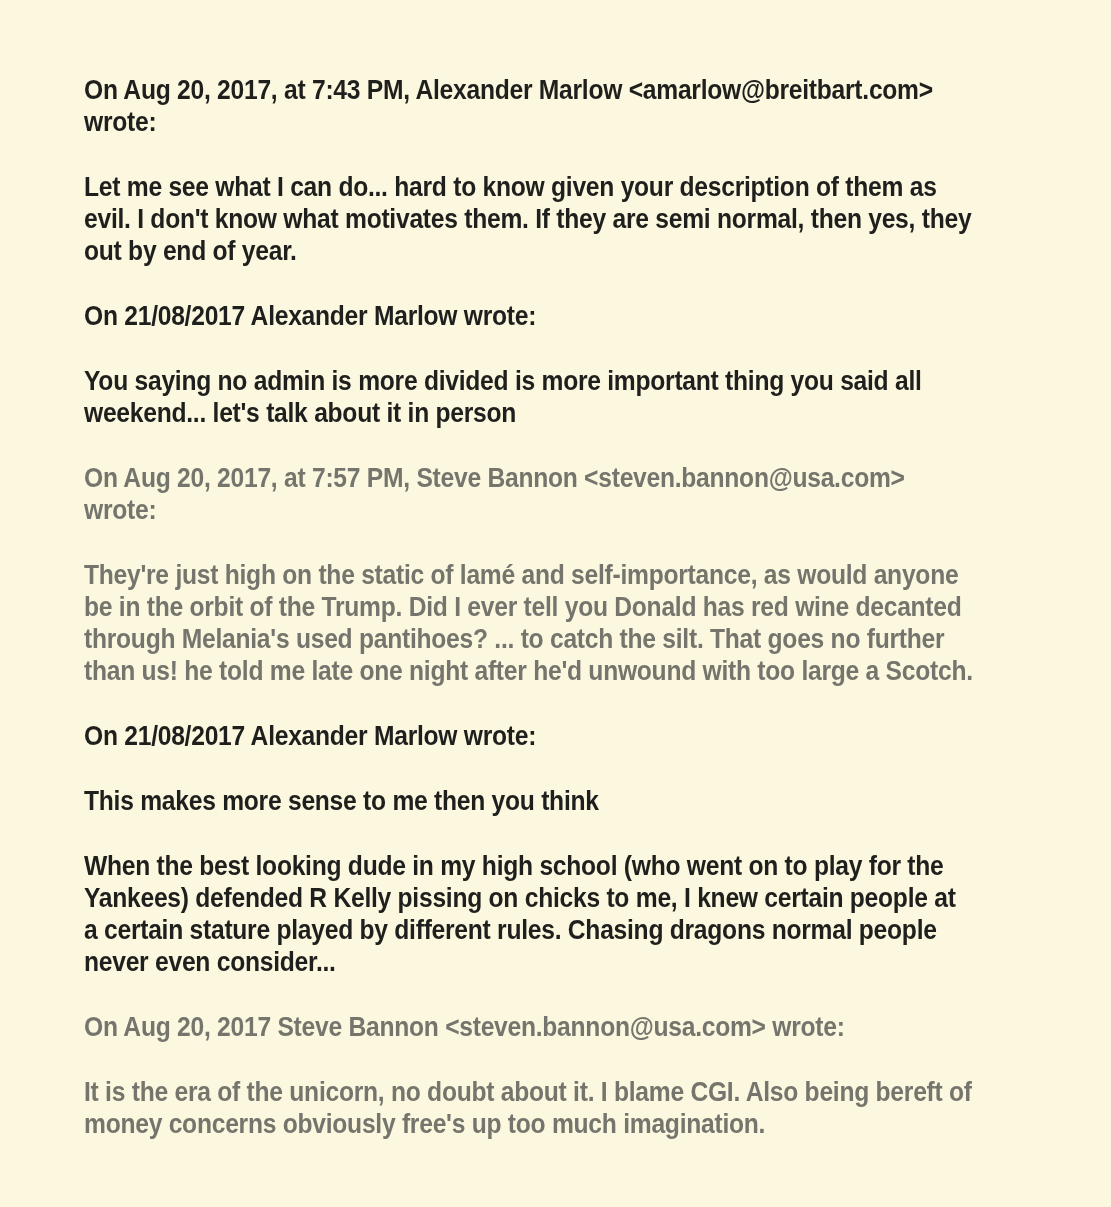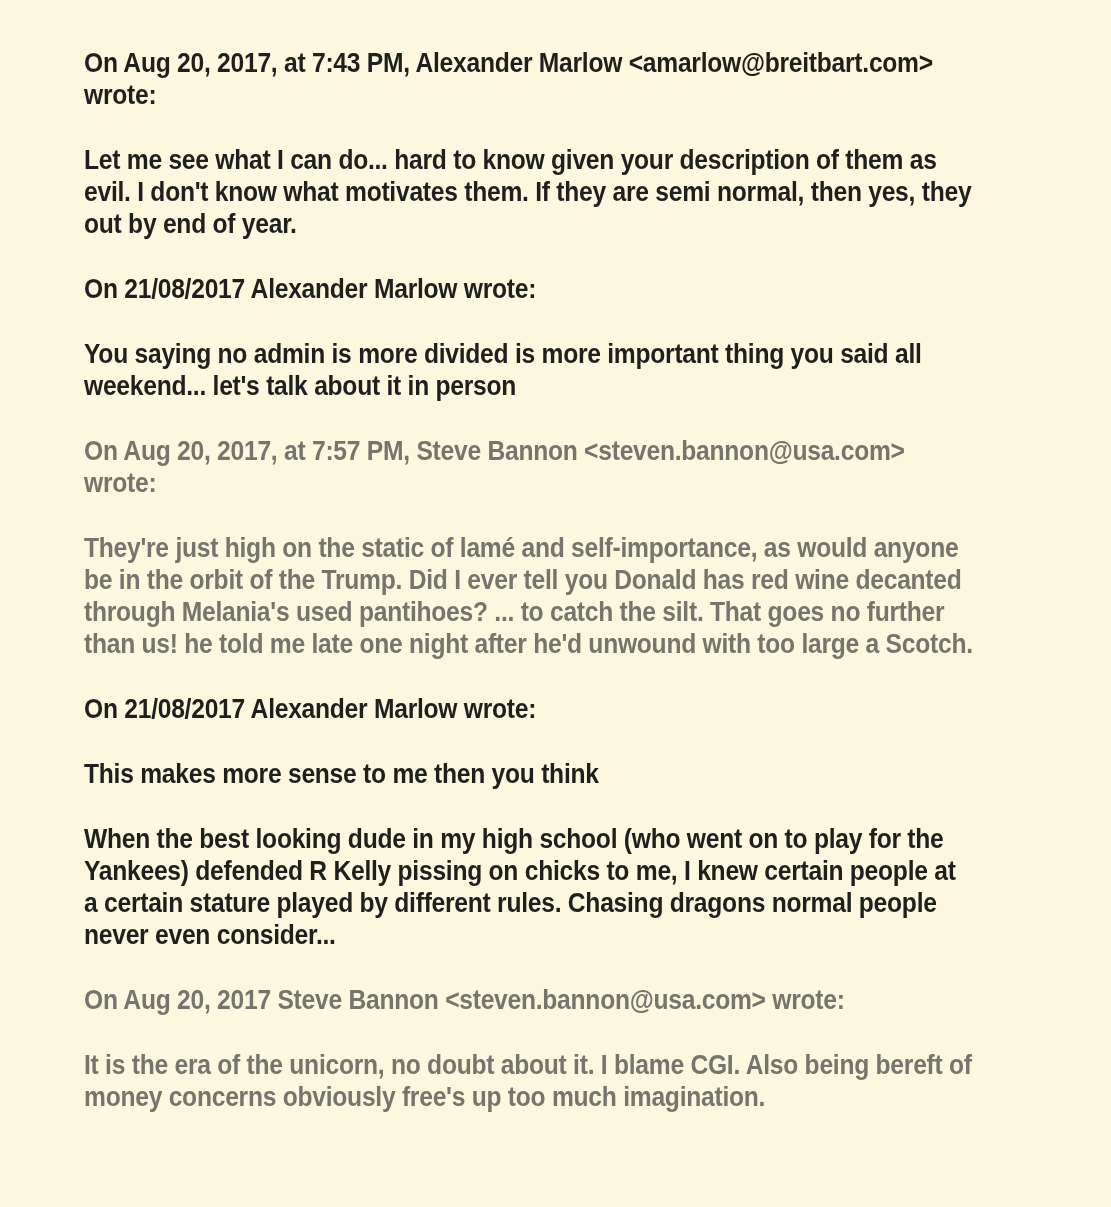--- a/index.html
+++ b/index.html
@@ -9,21 +9,21 @@
   body {
     width: 1111px;
     height: 1207px;
     background: #FBF8DF;
     overflow: hidden;
   }
   .page {
     box-sizing: border-box;
     width: 1111px;
     height: 1207px;
-    padding: 47px 0 0 84px;
+    padding: 74px 0 0 84px;
   }
   .thread-text {
     width: 1180px;               
     transform: scaleX(0.88);     
     transform-origin: 0 0;
     font-family: "Liberation Sans", sans-serif;
     font-weight: bold;
     font-size: 28px;
     line-height: 32px;
     letter-spacing: -0.3px;

